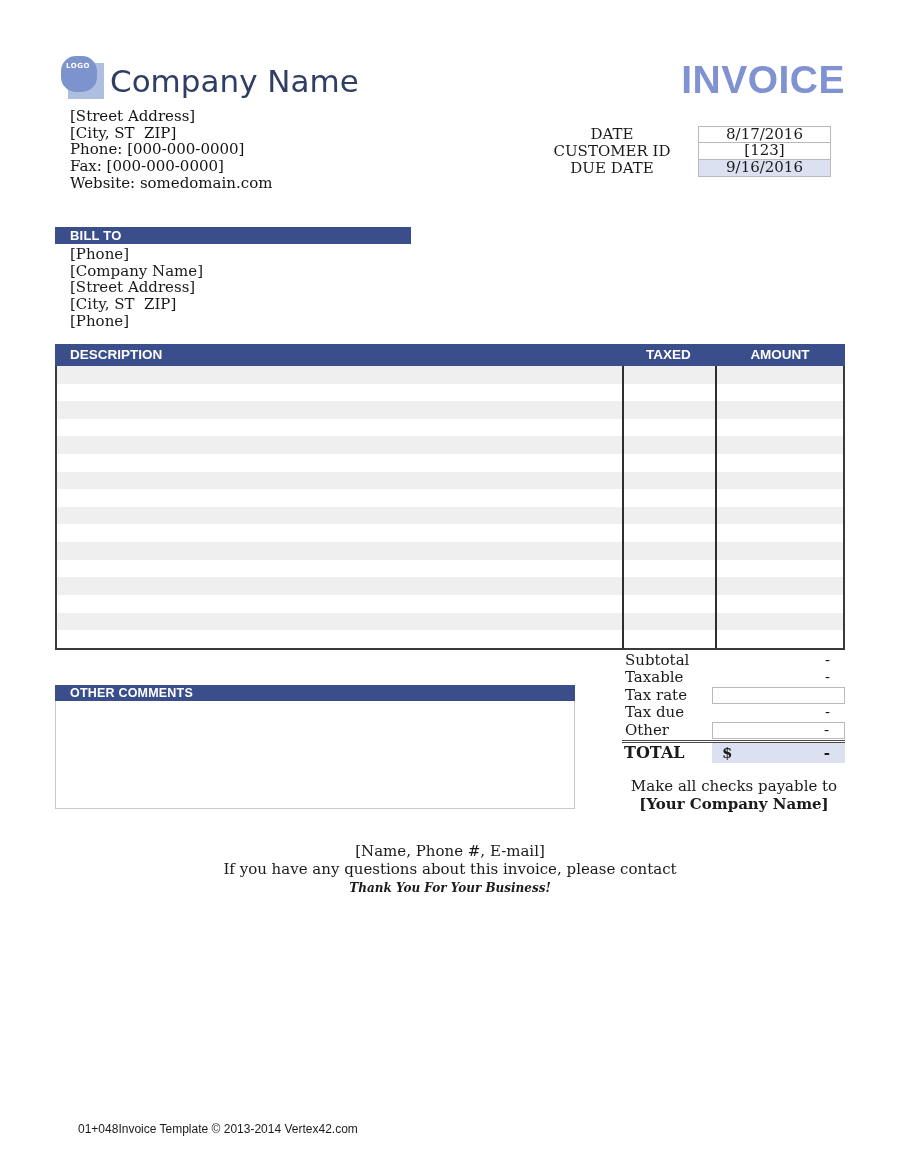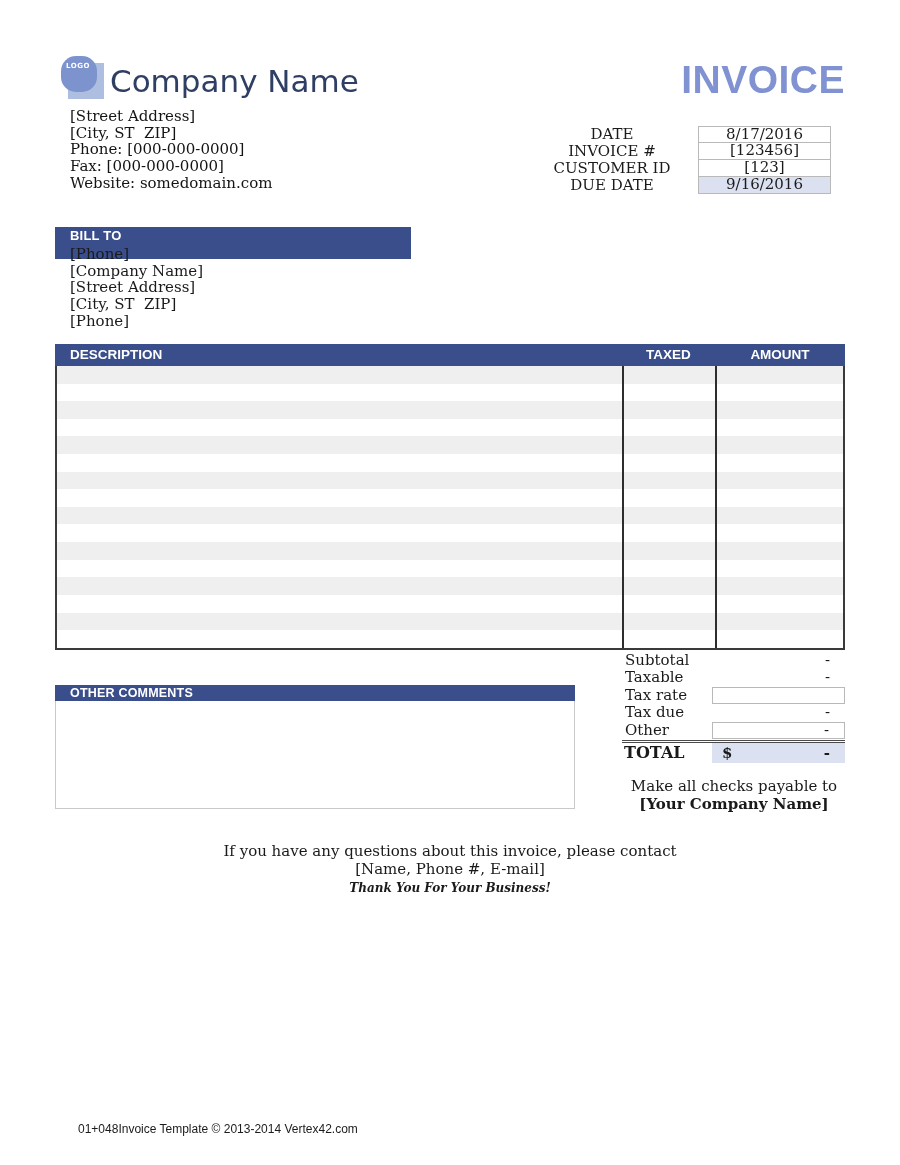--- a/index.html
+++ b/index.html
@@ -26,21 +26,21 @@
   .meta-row { display:flex; height:17px; }
   .meta-label { width:158px; text-align:center; font-size:15px; line-height:17px; box-sizing:border-box; padding-right:14px; white-space:nowrap; }
   .meta-value { width:133px; box-sizing:border-box; border:1px solid #B9B9B9; text-align:center; font-size:15px; line-height:15px; background:#fff; }
   .meta-row + .meta-row .meta-value { border-top:none; }
   .meta-row.hl .meta-value { background:var(--highlight-bg,#DCE1F2); }
 
   
   .bar { background:var(--bar-blue,#3A4E8C); }
   .bar-text { font-family:"Liberation Sans",sans-serif; font-weight:bold; color:#fff; letter-spacing:0.2px; }
 
-  .billto-bar { position:absolute; left:55px; top:227px; width:356px; height:32px; }
+  .billto-bar { position:absolute; left:55px; top:227px; width:356px; height:17px; }
   .billto-bar .bar-text { font-size:13px; line-height:17px; padding-left:15px; display:block; }
   .billto-lines { position:absolute; left:70px; top:246px; font-size:15px; line-height:16.7px; }
 
   
   .items { position:absolute; left:55px; top:344px; width:790px; }
   .items-header { display:flex; height:22px; color:#fff; font-family:"Liberation Sans",sans-serif; font-weight:bold; font-size:13.5px; line-height:22px; }
   .hcol-desc { flex:1; padding-left:15px; }
   .hcol-taxed { width:93px; text-align:center; }
   .hcol-amount { width:130px; text-align:center; }
   .items-body { border:2px solid #3a3a3a; border-top:none; box-sizing:border-box; background:#fff; }
@@ -98,24 +98,20 @@
 
   <div class="invoice-title">INVOICE</div>
 
   <div class="meta">
 
       <div class="meta-row">
         <div class="meta-label">DATE</div>
         <div class="meta-value">8/17/2016</div>
       </div>
 
-      <div class="meta-row">
-        <div class="meta-label">INVOICE #</div>
-        <div class="meta-value">[123456]</div>
-      </div>
 
       <div class="meta-row">
         <div class="meta-label">CUSTOMER ID</div>
         <div class="meta-value">[123]</div>
       </div>
 
       <div class="meta-row hl">
         <div class="meta-label">DUE DATE</div>
         <div class="meta-value">9/16/2016</div>
       </div>
@@ -266,20 +262,20 @@
     </div>
     <div class="comments-box"></div>
   </div>
 
   <div class="payable">
     <div>Make all checks payable to</div>
     <div class="payable-company">[Your Company Name]</div>
   </div>
 
   <div class="closing">
+    <div>[Name, Phone #, E-mail]</div>
     <div>If you have any questions about this invoice, please contact</div>
-    <div>[Name, Phone #, E-mail]</div>
     <div class="closing-thanks">Thank You For Your Business!</div>
   </div>
 
   <div class="page-footer">01+048Invoice Template © 2013-2014 Vertex42.com</div>
 
 </div>
 
 </body></html>

